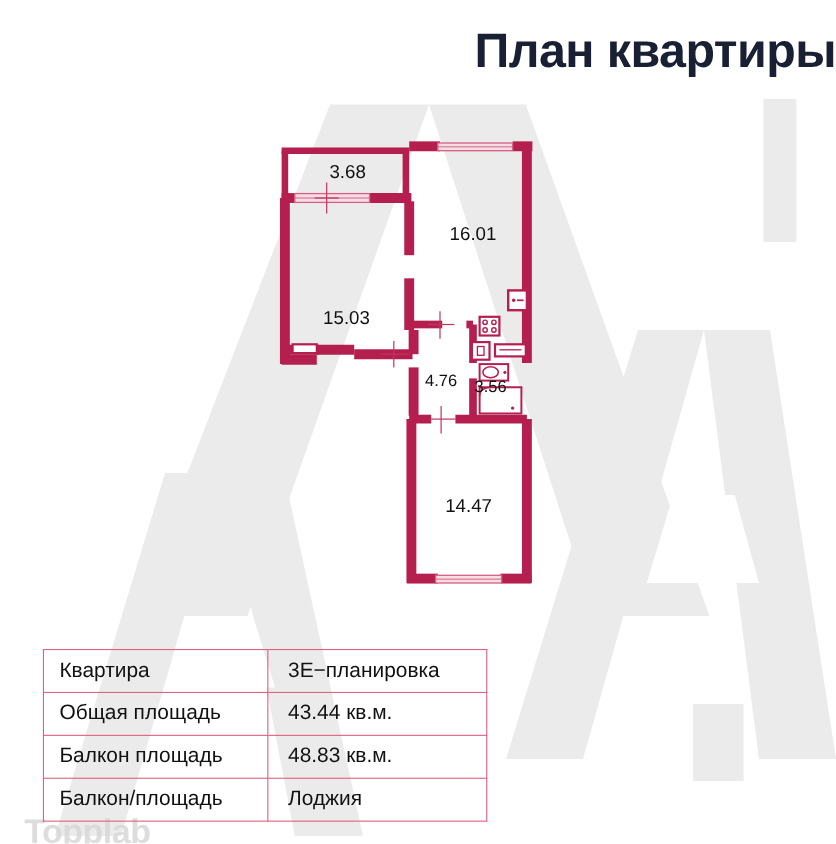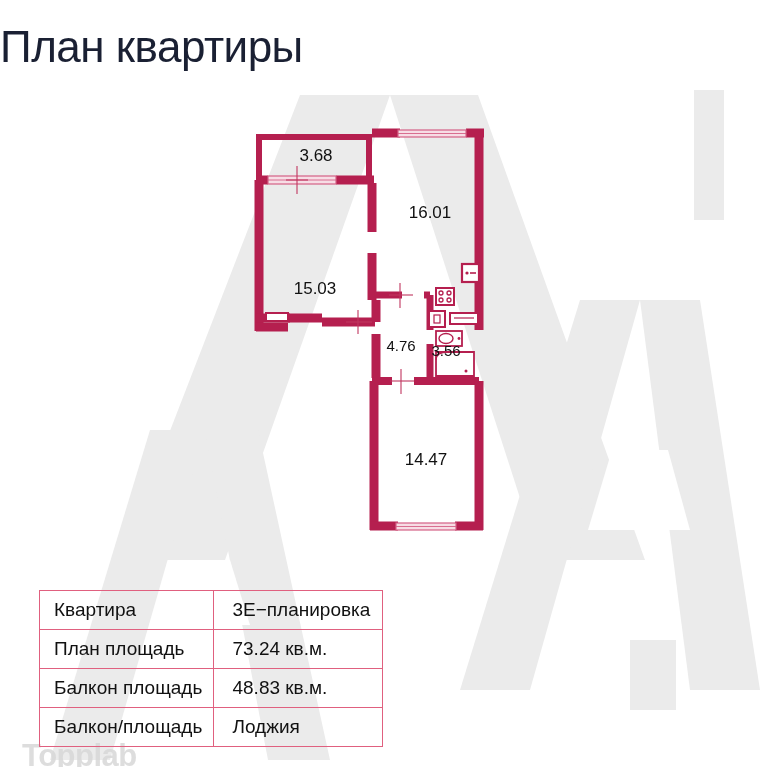--- a/index.html
+++ b/index.html
@@ -23,23 +23,23 @@
     width: 760px; height: 767px;
     pointer-events: none;
   }
 
   
   #plan-title {
     position: absolute;
     left: 0;
     top: 22px;
     width: 760px;
-    text-align: left;
+    text-align: right;
     font-size: 44px;
-    font-weight: normal;
+    font-weight: bold;
     color: #1a2033;
     letter-spacing: -0.5px;
     white-space: nowrap;
   }
 
   
   #floorplan-svg {
     position: absolute;
     left: 0;
     top: 0;
@@ -58,21 +58,21 @@
     fill: #111111;
     text-anchor: middle;
     dominant-baseline: middle;
   }
 
   
   #info-table {
     position: absolute;
     left: 39px;
     top: 590px;
-    width: 344px;
+    width: 404px;
     border-collapse: collapse;
     background: transparent;
   }
   #info-table td {
     border: 1.5px solid #e0607f;
     height: 38px;
     font-size: 19px;
     color: #111111;
     padding: 0 0 0 14px;
     white-space: nowrap;
@@ -272,22 +272,22 @@
 
   <div id="corner-watermark">Topplab</div>
 
   <table id="info-table">
     <tbody>
       <tr>
         <td class="col-label">Квартира</td>
         <td class="col-value">3Е−планировка</td>
       </tr>
       <tr>
-        <td class="col-label">План площадь</td>
-        <td class="col-value">73.24 кв.м.</td>
+        <td class="col-label">Общая площадь</td>
+        <td class="col-value">43.44 кв.м.</td>
       </tr>
       <tr>
         <td class="col-label">Балкон площадь</td>
         <td class="col-value">48.83 кв.м.</td>
       </tr>
       <tr>
         <td class="col-label">Балкон/площадь</td>
         <td class="col-value">Лоджия</td>
       </tr>
     </tbody>

